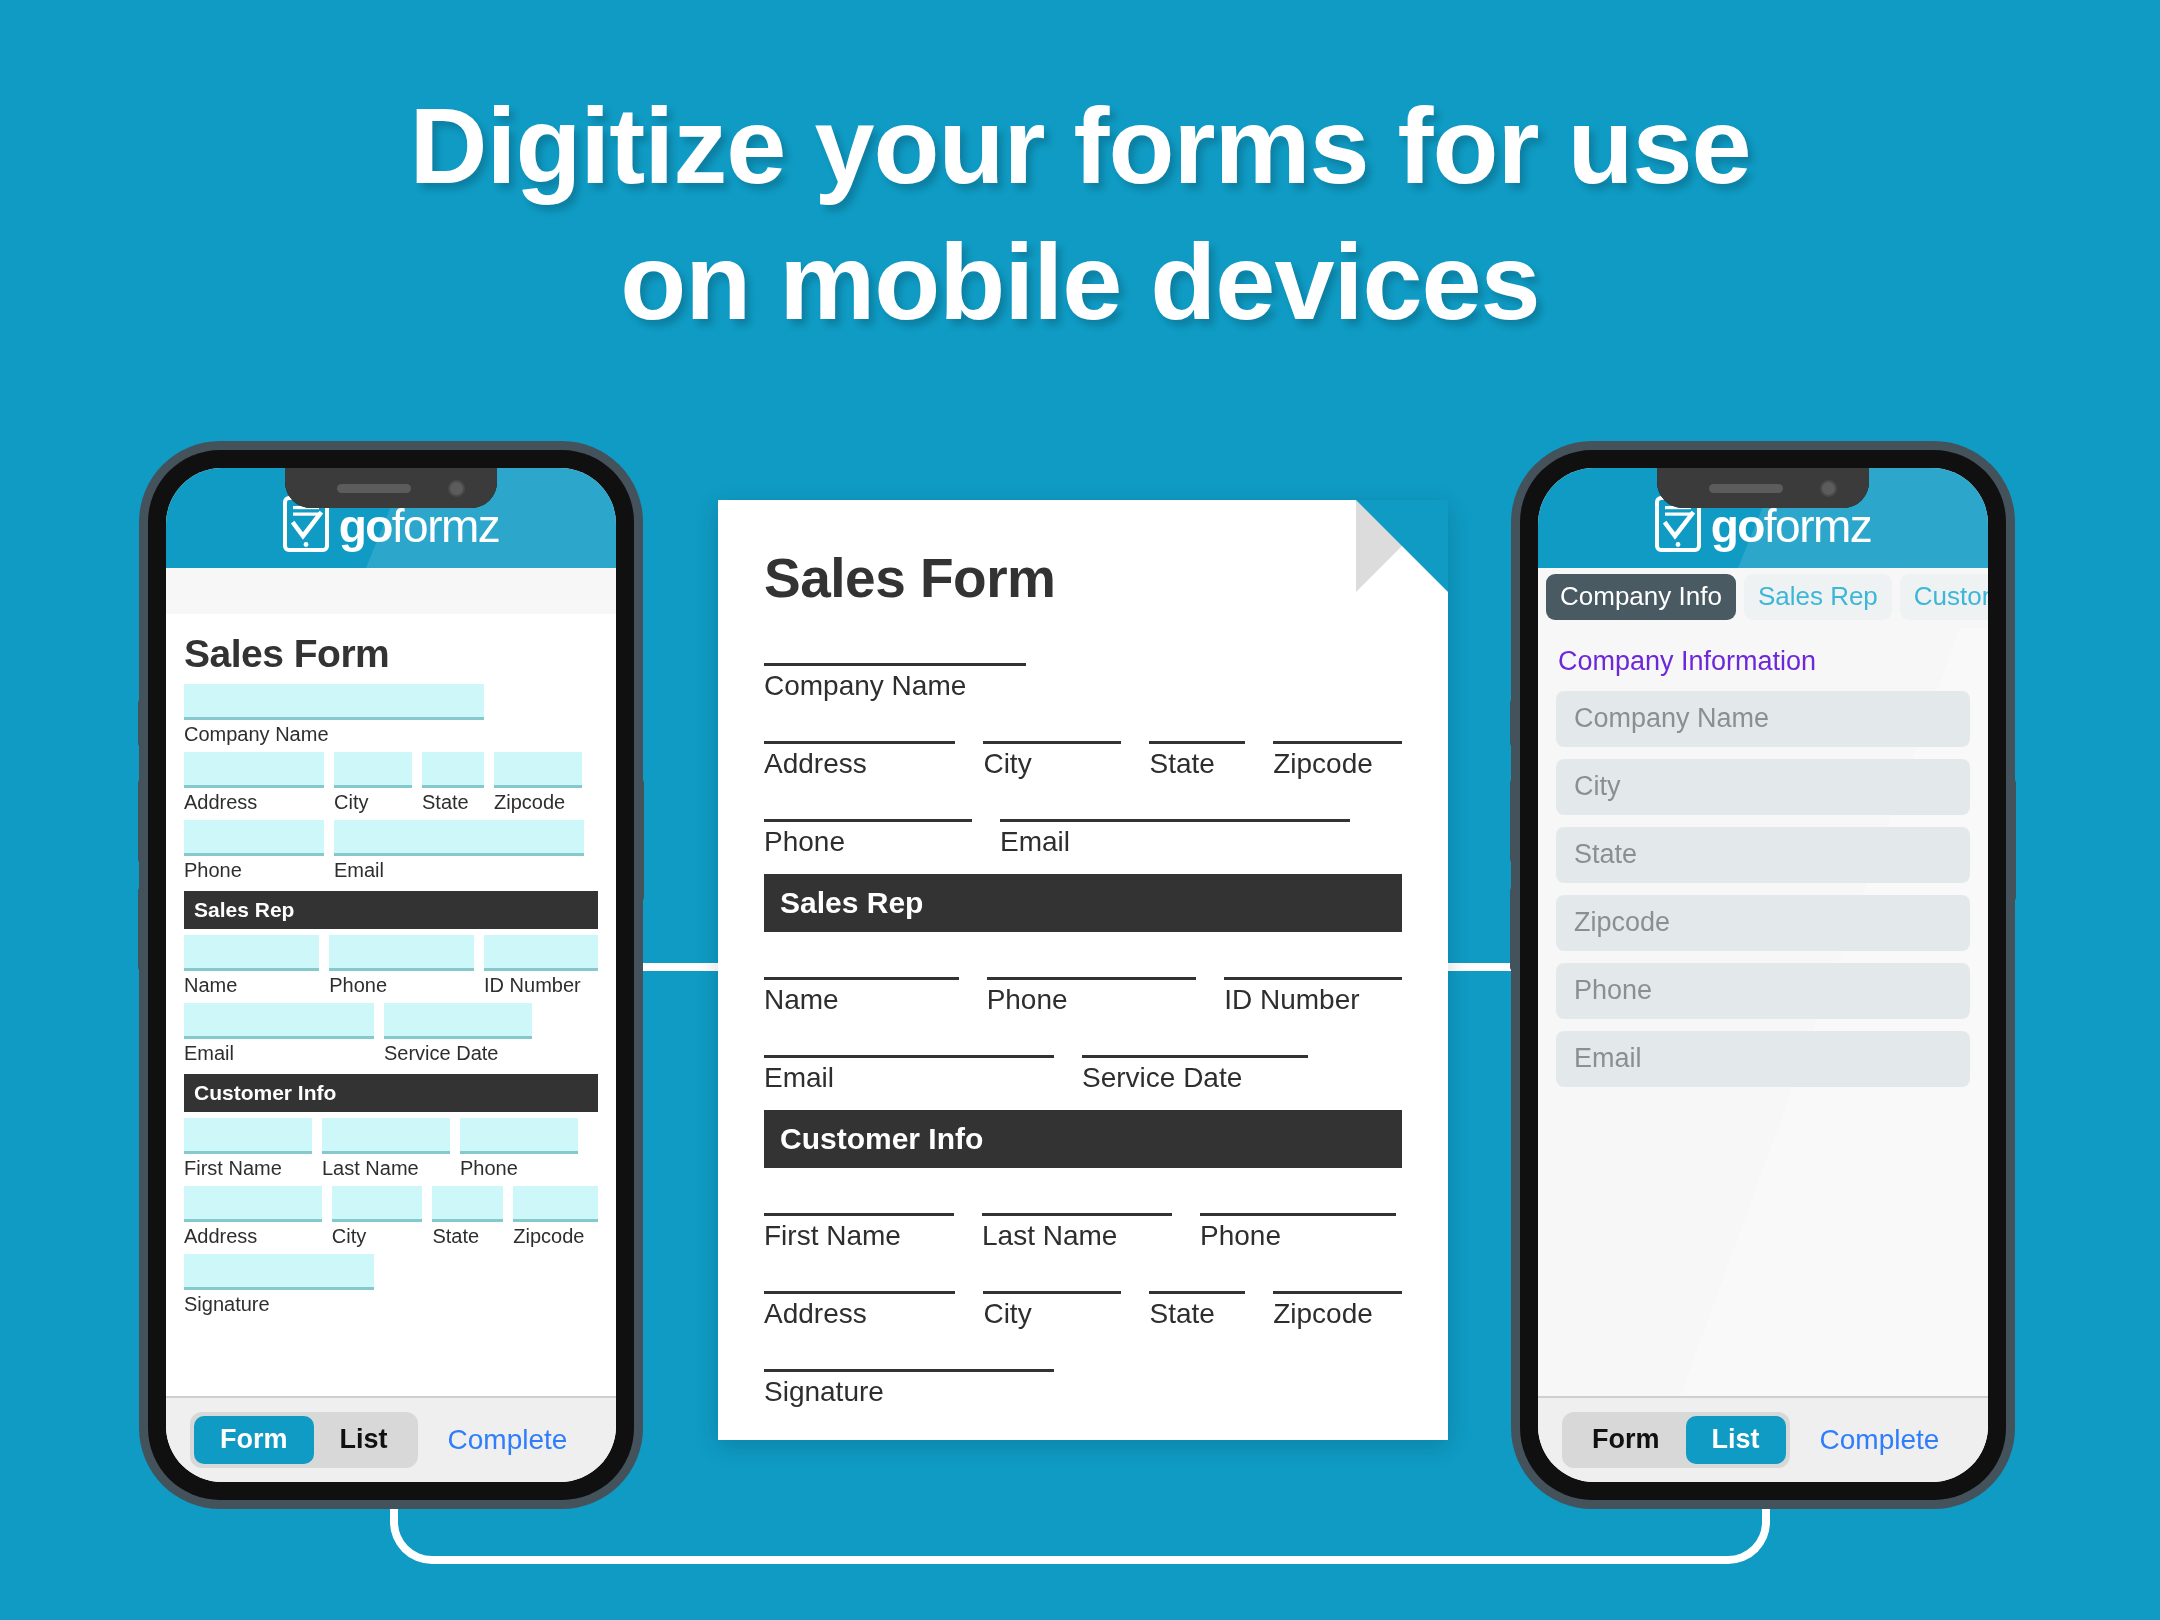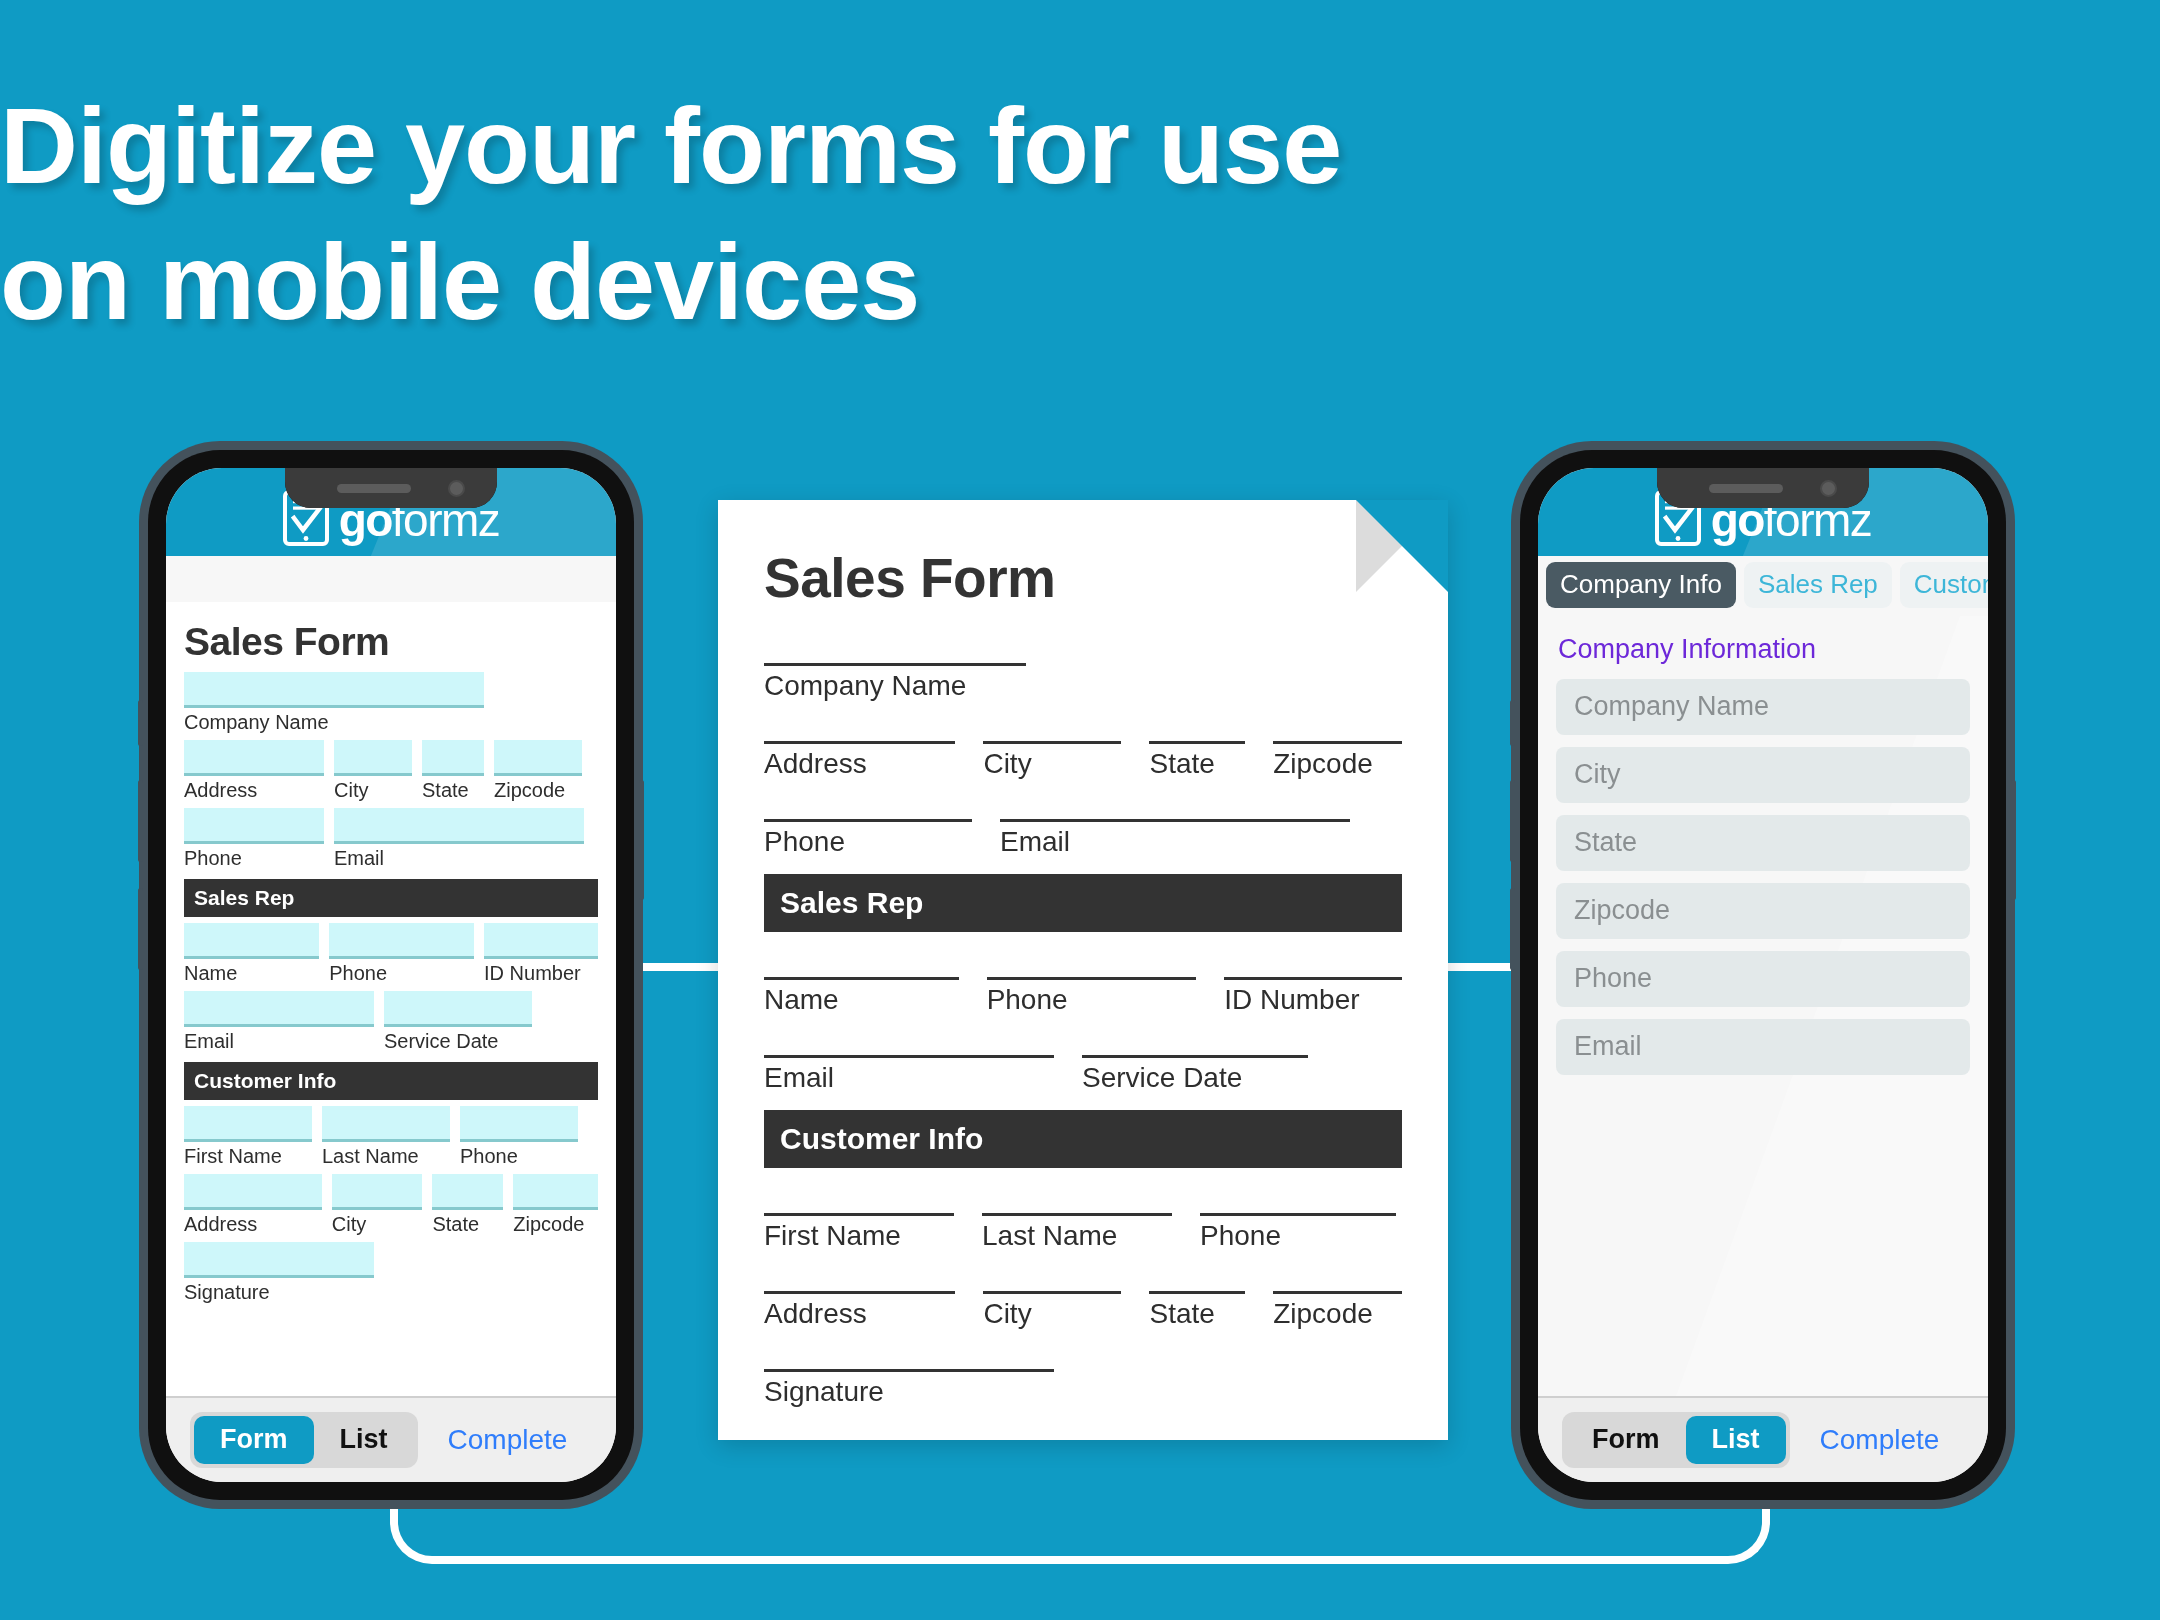--- a/index.html
+++ b/index.html
@@ -9,20 +9,21 @@
     font-family: "Liberation Sans", sans-serif;
     position: relative;
   }
 
   
   .headline {
     position: absolute;
     top: 92px;
     left: 0;
     width: 2160px;
+    text-align: center;
     color: #ffffff;
     font-size: 108px;
     font-weight: bold;
     line-height: 1.0;
     letter-spacing: -1px;
     text-shadow: 5px 6px 7px rgba(0,0,0,0.18);
   }
   .headline .l2 { display: block; margin-top: 28px; }
 
   
@@ -116,21 +117,21 @@
     right: 32px; top: 12px;
     width: 17px; height: 17px;
     border-radius: 50%;
     background: #5c5c5c;
     border: 2px solid #4a4a4a;
   }
 
   
   .app-header {
     position: relative;
-    height: 88px;
+    height: 100px;
     background: #0f9bc4;
     display: flex;
     align-items: center;
     justify-content: center;
     flex: none;
     overflow: hidden;
   }
   .app-header .gloss {
     position: absolute;
     top: -40px; left: 196px;

